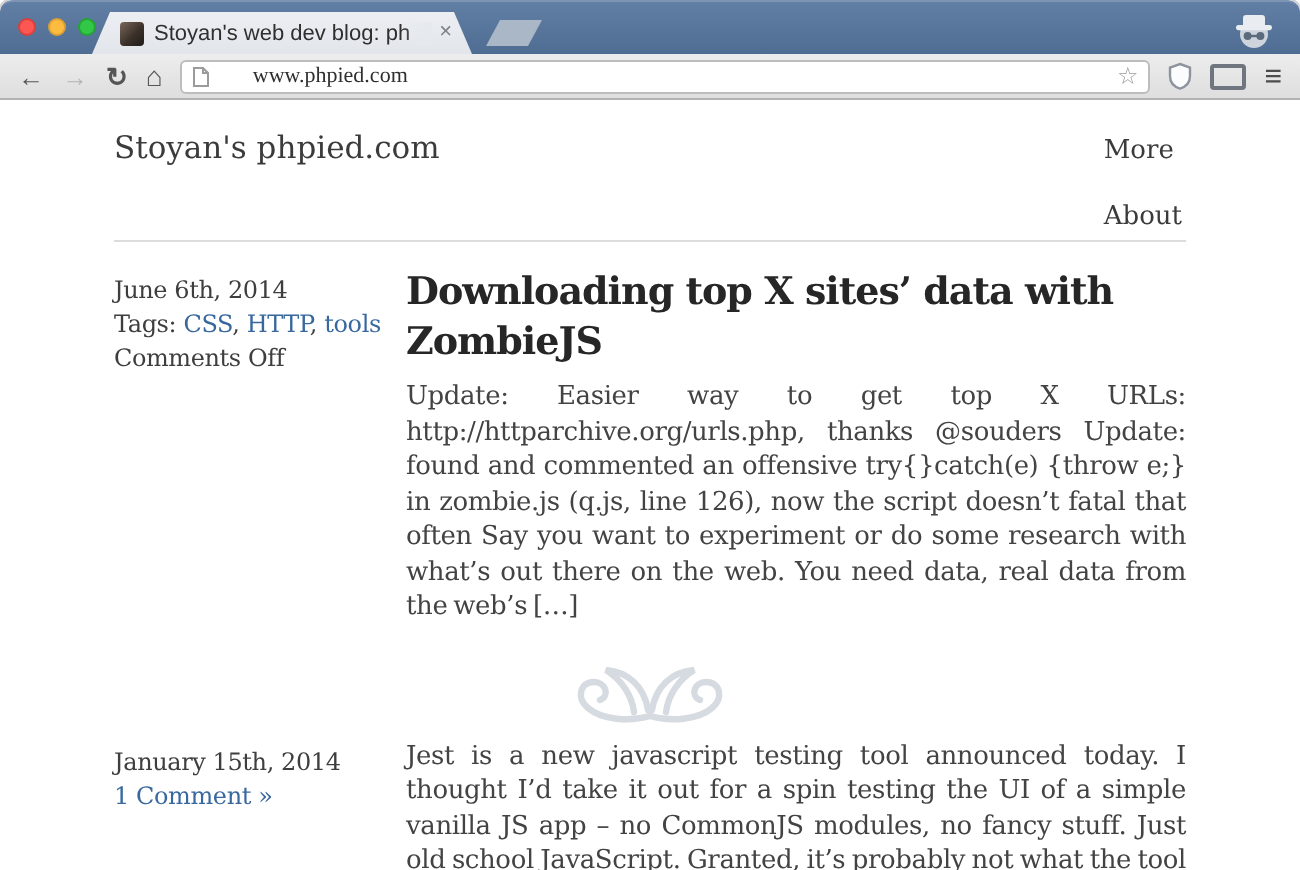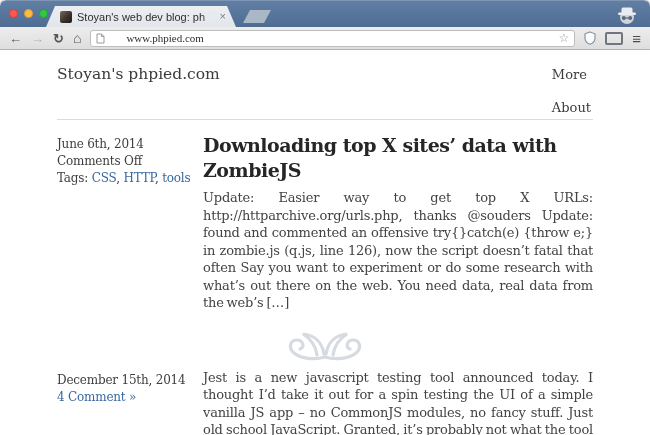--- a/index.html
+++ b/index.html
@@ -142,27 +142,27 @@
         <span class="site-title">Stoyan's phpied.com</span>
         <span class="site-nav">
           <a href="#">More</a>
           <a href="#">About</a>
         </span>
       </div>
 
       <div class="article">
         <div class="article-meta">
           <div>June 6th, 2014</div>
-          <div>Comments Off</div>
           <div>
             <span>Tags:</span>
             <span class="tag"><a href="#">CSS</a></span>
             <span class="tag"><a href="#">HTTP</a></span>
             <span class="tag"><a href="#">tools</a></span>
           </div>
+          <div>Comments Off</div>
         </div>
         <div class="article-body">
           <h2 class="post-title"><a href="#">Downloading top X sites’ data with ZombieJS</a></h2>
           <p class="excerpt">Update: Easier way to get top X URLs: http://httparchive.org/urls.php, thanks @souders Update: found and commented an offensive try{}catch(e) {throw e;} in zombie.js (q.js, line 126), now the script doesn’t fatal that often Say you want to experiment or do some research with what’s out there on the web. You need data, real data from the web’s […]</p>
         </div>
       </div>
 
       <div class="separator">
         <svg width="96" height="38" viewBox="0 0 96 38">
           <g fill="none" stroke="#d6dae1" stroke-width="3.2" stroke-linecap="round">
@@ -173,22 +173,22 @@
             <g transform="translate(96,0) scale(-1,1)">
               <path d="M48 30 C58 33 72 32 79 26 C85 21 83 13 76 13 C70 13 68 20 73 22"></path>
               <path d="M49 27 C51 15 59 8 70 7 C62 12 57 20 56 28"></path>
             </g>
           </g>
         </svg>
       </div>
 
       <div class="article" style="margin-top:4px;">
         <div class="article-meta">
-          <div>December 15th, 2014</div>
-          <div><a href="#">4 Comment »</a></div>
+          <div>January 15th, 2014</div>
+          <div><a href="#">1 Comment »</a></div>
         </div>
         <div class="article-body">
           <p class="excerpt">Jest is a new javascript testing tool announced today. I thought I’d take it out for a spin testing the UI of a simple vanilla JS app – no CommonJS modules, no fancy stuff. Just old school JavaScript. Granted, it’s probably not what the tool was optimized to do, but it totally worked. The app […]</p>
         </div>
       </div>
 
     </div>
   </div>
 </div>
 

